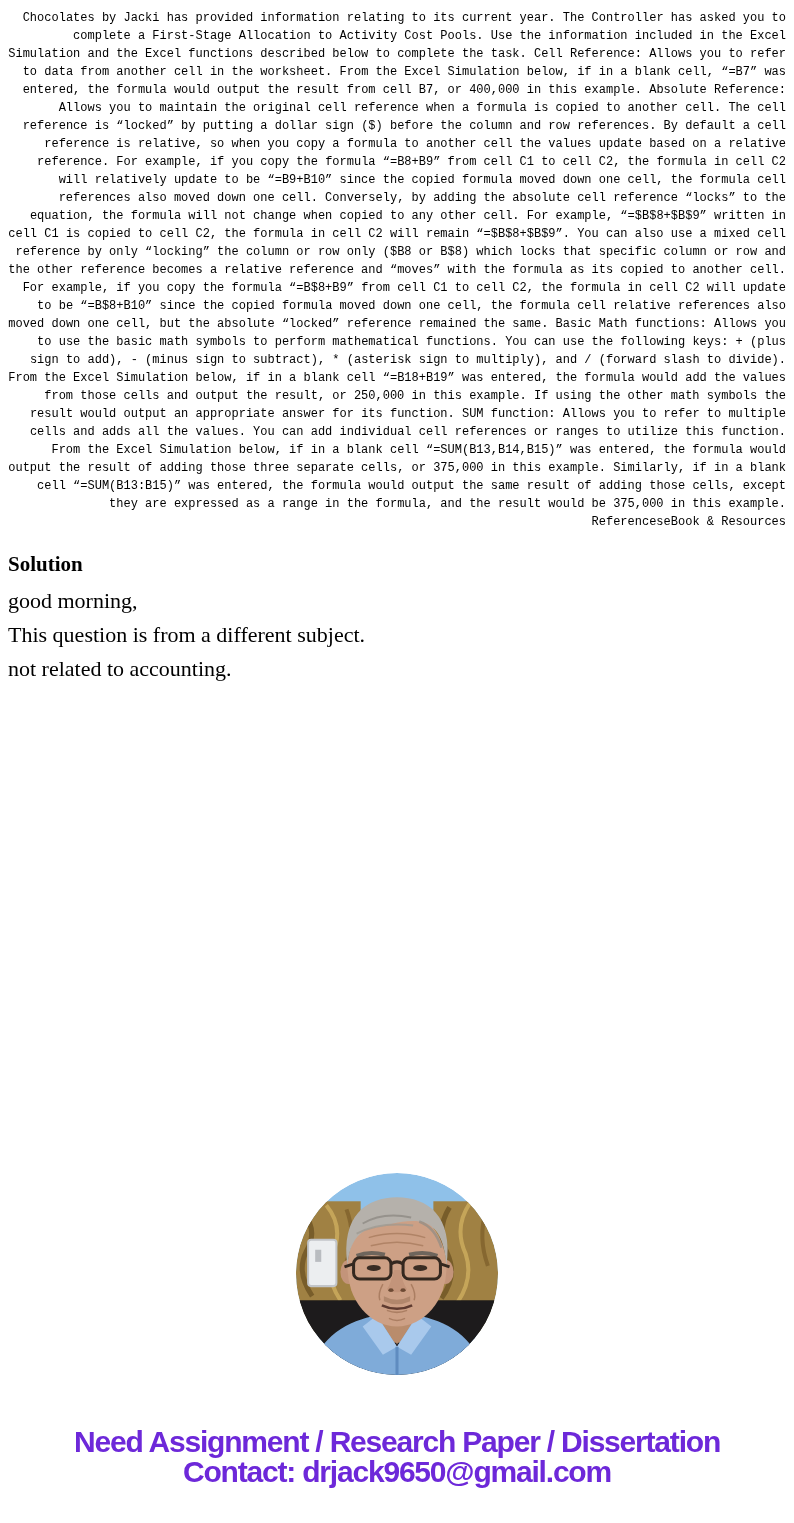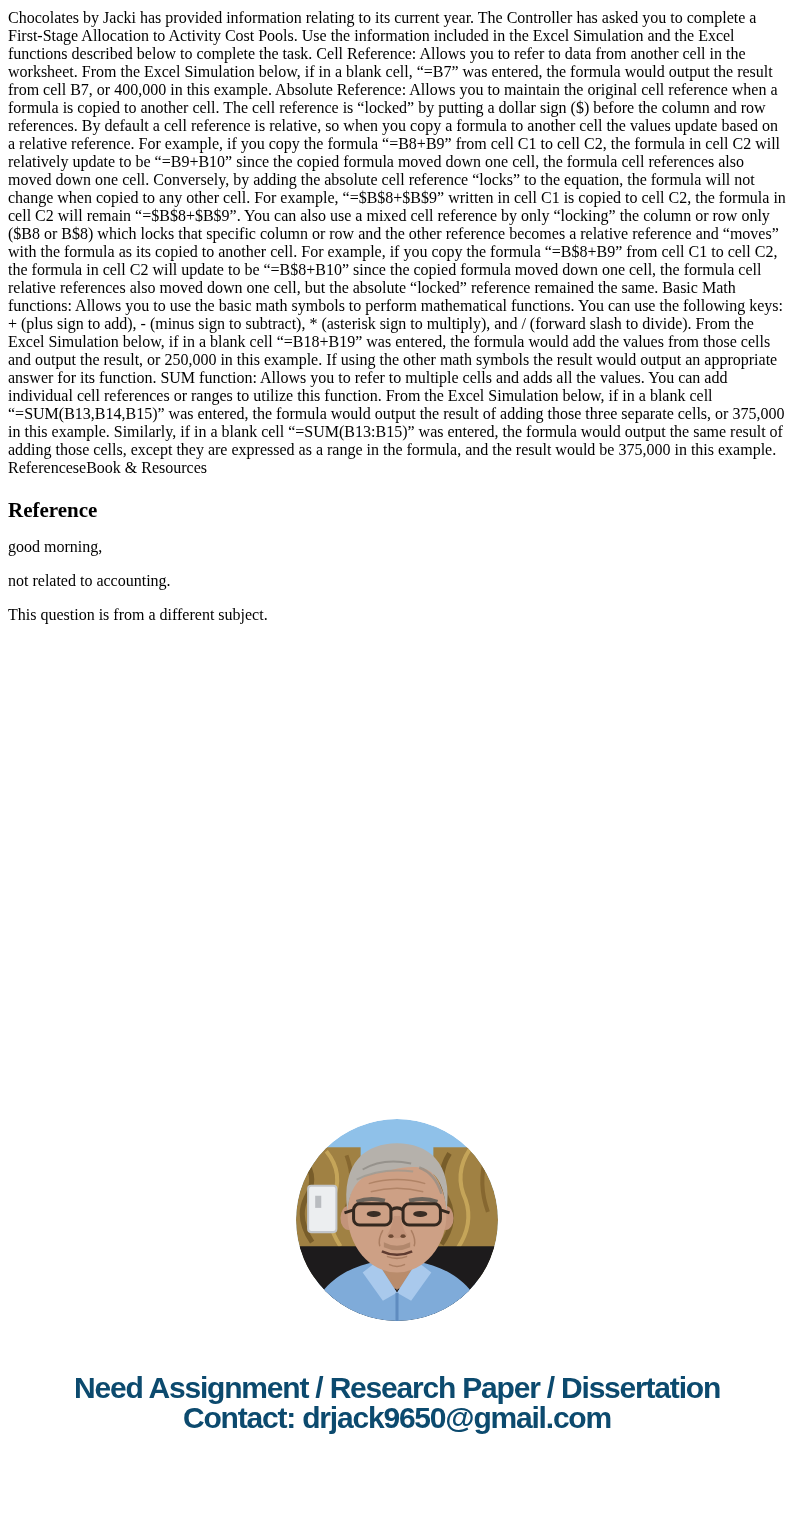--- a/index.html
+++ b/index.html
@@ -7,67 +7,68 @@
   body {
     width: 794px;
     height: 1523px;
     background: #ffffff;
     color: #000000;
     font-family: "Liberation Serif", serif;
     overflow: hidden;
   }
   .content { padding: 0 8px; }
   .question-text {
-    font-size: 16px;
+    font-size: 12px;
     line-height: 18px;
     margin: 9px 0 0 0;
-    text-align: left;
+    text-align: right;
+    font-family: Liberation Mono, monospace;
   }
   .solution-heading {
     font-size: 21px;
     font-weight: bold;
     margin: 21px 0 0 0;
     line-height: 24px;
   }
   .solution-line {
-    font-size: 16px;
+    font-size: 22px;
     line-height: 18px;
     margin: 16px 0;
   }
   .avatar-wrap {
     width: 202px;
     height: 202px;
     margin: 495px auto 0 auto;
     border-radius: 50%;
     overflow: hidden;
   }
   .avatar-wrap svg { display: block; width: 202px; height: 202px; }
   .footer {
     margin-top: 52px;
     text-align: center;
     font-family: "Liberation Sans", sans-serif;
     font-weight: bold;
     font-size: 30px;
     line-height: 30px;
     letter-spacing: -1.2px;
-    color: #0c4a6e;
+    color: #6d28d9;
   }
 </style>
 </head>
 <body>
 
 <div class="content">
 
   <p class="question-text">Chocolates by Jacki has provided information relating to its current year. The Controller has asked you to complete a First-Stage Allocation to Activity Cost Pools. Use the information included in the Excel Simulation and the Excel functions described below to complete the task. Cell Reference: Allows you to refer to data from another cell in the worksheet. From the Excel Simulation below, if in a blank cell, “=B7” was entered, the formula would output the result from cell B7, or 400,000 in this example. Absolute Reference: Allows you to maintain the original cell reference when a formula is copied to another cell. The cell reference is “locked” by putting a dollar sign ($) before the column and row references. By default a cell reference is relative, so when you copy a formula to another cell the values update based on a relative reference. For example, if you copy the formula “=B8+B9” from cell C1 to cell C2, the formula in cell C2 will relatively update to be “=B9+B10” since the copied formula moved down one cell, the formula cell references also moved down one cell. Conversely, by adding the absolute cell reference “locks” to the equation, the formula will not change when copied to any other cell. For example, “=$B$8+$B$9” written in cell C1 is copied to cell C2, the formula in cell C2 will remain “=$B$8+$B$9”. You can also use a mixed cell reference by only “locking” the column or row only ($B8 or B$8) which locks that specific column or row and the other reference becomes a relative reference and “moves” with the formula as its copied to another cell. For example, if you copy the formula “=B$8+B9” from cell C1 to cell C2, the formula in cell C2 will update to be “=B$8+B10” since the copied formula moved down one cell, the formula cell relative references also moved down one cell, but the absolute “locked” reference remained the same. Basic Math functions: Allows you to use the basic math symbols to perform mathematical functions. You can use the following keys: + (plus sign to add), - (minus sign to subtract), * (asterisk sign to multiply), and / (forward slash to divide). From the Excel Simulation below, if in a blank cell “=B18+B19” was entered, the formula would add the values from those cells and output the result, or 250,000 in this example. If using the other math symbols the result would output an appropriate answer for its function. SUM function: Allows you to refer to multiple cells and adds all the values. You can add individual cell references or ranges to utilize this function. From the Excel Simulation below, if in a blank cell “=SUM(B13,B14,B15)” was entered, the formula would output the result of adding those three separate cells, or 375,000 in this example. Similarly, if in a blank cell “=SUM(B13:B15)” was entered, the formula would output the same result of adding those cells, except they are expressed as a range in the formula, and the result would be 375,000 in this example. ReferenceseBook &amp; Resources</p>
 
-  <h2 class="solution-heading">Reference</h2>
+  <h2 class="solution-heading">Solution</h2>
 
   <p class="solution-line">good morning,</p>
+  <p class="solution-line">This question is from a different subject.</p>
   <p class="solution-line">not related to accounting.</p>
-  <p class="solution-line">This question is from a different subject.</p>
 
   <div class="avatar-wrap">
     <svg viewBox="0 0 200 200" aria-hidden="true">
       <defs>
         <clipPath id="avclip">
             <circle cx="100" cy="100" r="100"></circle>
           </clipPath>
       </defs>
       <g clip-path="url(#avclip)">
 

